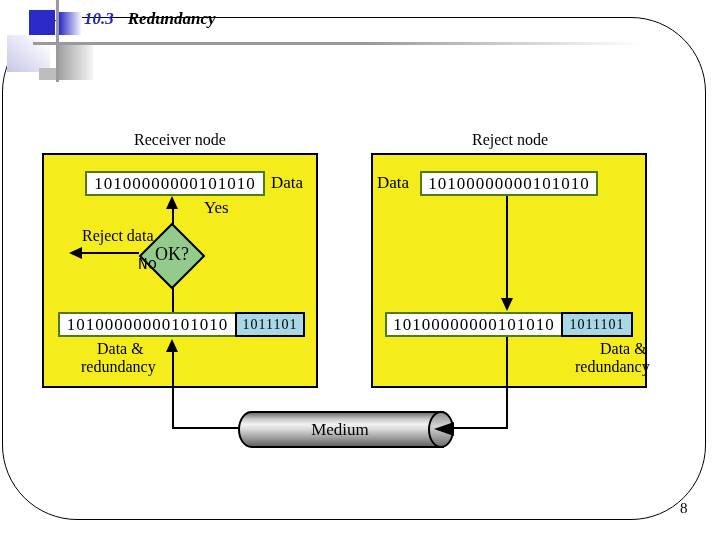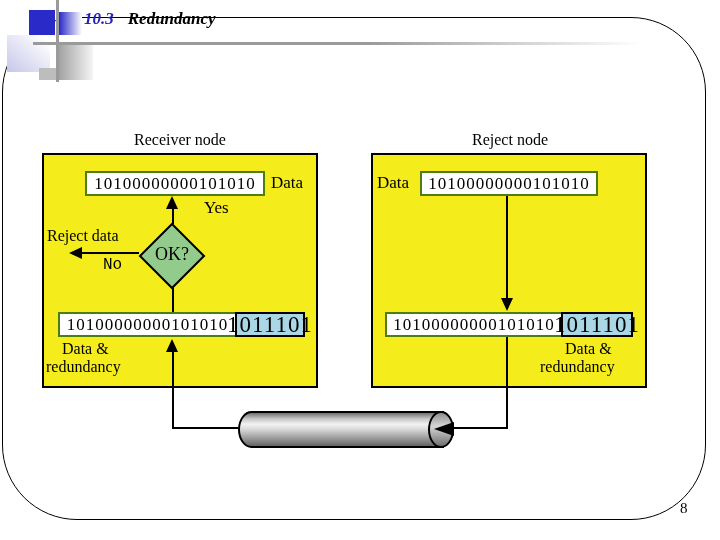--- a/index.html
+++ b/index.html
@@ -22,23 +22,23 @@
 
   .title{left:84px;top:9px;font-size:17px;font-weight:bold;font-style:italic;display:flex;gap:14px;white-space:nowrap;}
   .title .num{color:var(--title-blue,#2424bd);}
 
   .node-label{font-size:16px;text-align:center;white-space:nowrap;}
 
   .ybox{border:2px solid #000;background:var(--box-yellow,#f5ec1b);}
   .wbox{border:2px solid #4d7c0f;background:#fff;display:flex;align-items:center;justify-content:center;
         font-size:17px;letter-spacing:1px;white-space:nowrap;}
   .bluebox{border:2px solid #000;background:var(--redundancy-blue,#aad7e5);display:flex;align-items:center;justify-content:center;
-        font-size:23px;letter-spacing:1px;white-space:nowrap;}
+        font-size:14px;letter-spacing:1px;white-space:nowrap;}
 
-  .lbl{font-size:16px;white-space:nowrap;}
+  .lbl{font-size:16px;white-space:nowrap;margin-left:35px;}
   .lbl17{font-size:17px;white-space:nowrap;text-align:right;}
 
   .vline{width:2px;background:#000;}
   .hline{height:2px;background:#000;}
 
   .arr-up{width:0;height:0;border-left:6px solid transparent;border-right:6px solid transparent;border-bottom:13px solid #000;}
   .arr-down{width:0;height:0;border-left:6px solid transparent;border-right:6px solid transparent;border-top:13px solid #000;}
   .arr-left{width:0;height:0;border-top:6px solid transparent;border-bottom:6px solid transparent;border-right:13px solid #000;}
   .arr-left-big{width:0;height:0;border-top:7px solid transparent;border-bottom:7px solid transparent;border-right:20px solid #000;}
 
@@ -121,17 +121,18 @@
   <div class="abs lbl" style="left:565px;top:340px;">Data &amp;</div>
   <div class="abs lbl" style="left:540px;top:358px;">redundancy</div>
 
   <div class="abs vline" style="left:506px;top:337px;height:92px;"></div>
 
   <div class="abs hline" style="left:172px;top:427px;width:66px;"></div>
   <div class="abs hline" style="left:452px;top:427px;width:56px;"></div>
 
   <div class="abs medium-body"></div>
   <div class="abs medium-cap"></div>
+  <div class="abs medium-label">Medium</div>
   <div class="abs arr-left-big" style="left:434px;top:422px;"></div>
 
   <div class="abs page-number">8</div>
 
 </div>
 
 </body></html>

